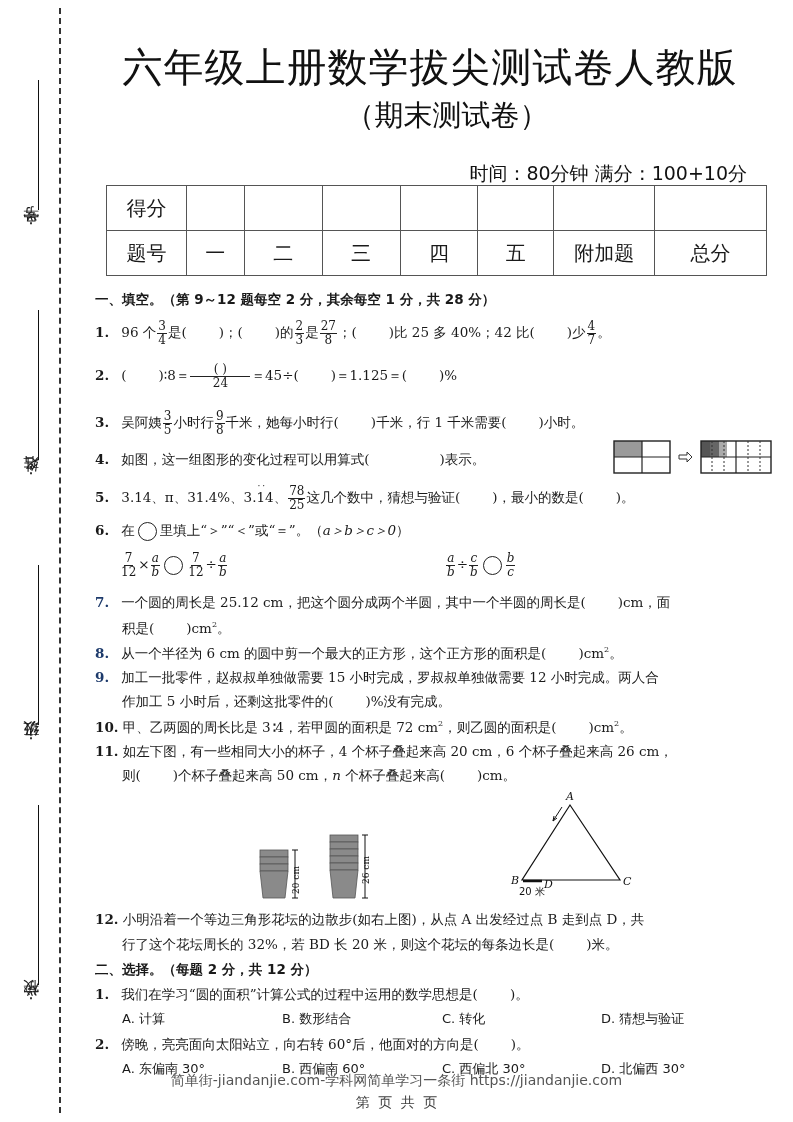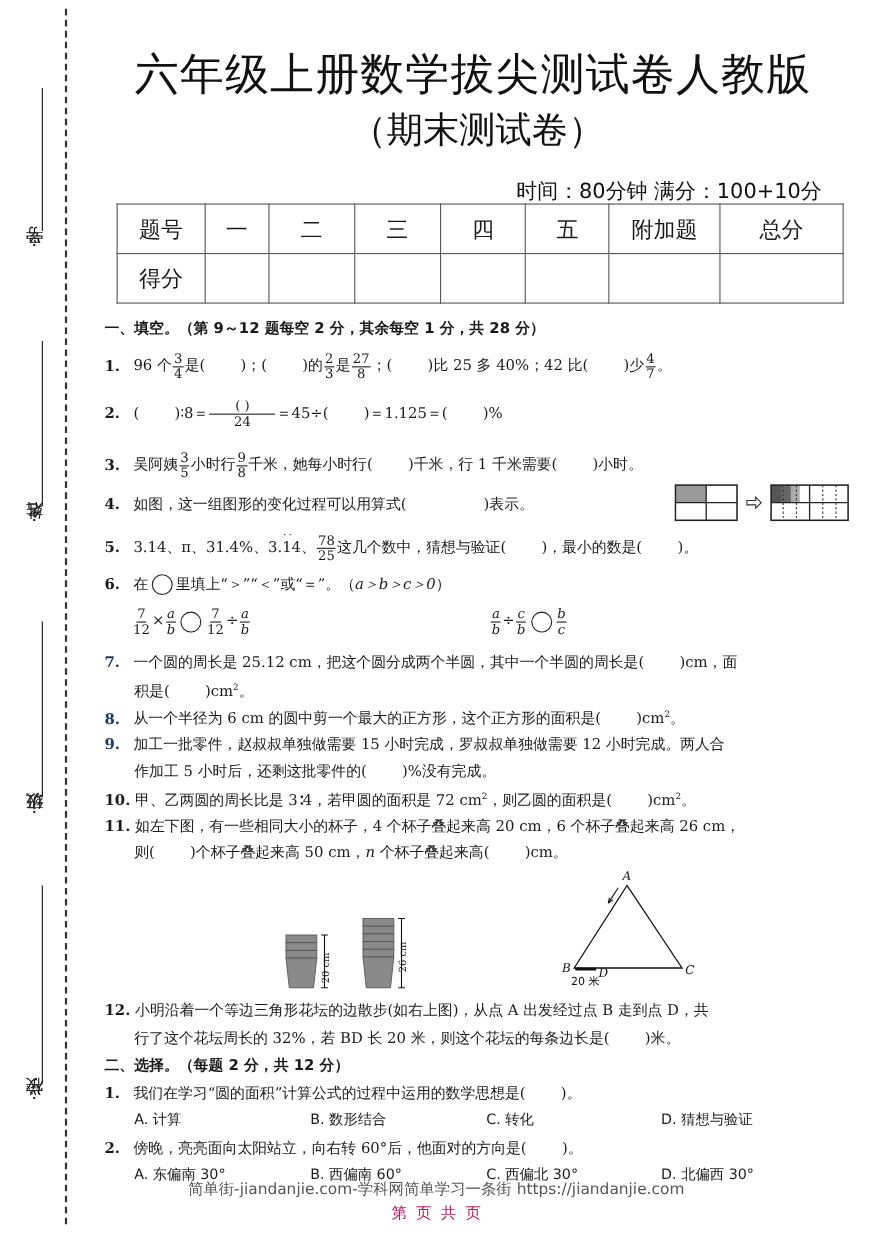--- a/index.html
+++ b/index.html
@@ -6,42 +6,42 @@
   html, body { width: 793px; height: 1122px; background: #ffffff; overflow: hidden; }
   body { position: relative; font-family: "DejaVu Serif", "Liberation Serif", serif; color: #1a1a1a; }
 
   
   .margin-dash { position: absolute; left: 59px; top: 8px; height: 1105px; border-left: 2px dashed #333; }
   .margin-field { position: absolute; left: 18px; width: 26px; display: flex; flex-direction: column; align-items: center; }
   .margin-line { width: 1px; background: #111; margin-left: 14px; }
   .margin-label { writing-mode: vertical-rl; transform: rotate(180deg); font-family: "DejaVu Sans", sans-serif; font-size: 16px; letter-spacing: 1px; margin-top: 6px; }
 
   .title { position: absolute; left: 100px; width: 660px; top: 28px; text-align: center; font-family: "DejaVu Sans", sans-serif; font-size: 40px; letter-spacing: 1px; color: #111; margin-top: 12px; }
-  .subtitle { position: absolute; left: 104px; width: 660px; top: 96px; text-align: center; font-family: "DejaVu Sans", sans-serif; font-size: 33px; color: #111; }
+  .subtitle { position: absolute; left: 117px; width: 660px; top: 96px; text-align: center; font-family: "DejaVu Sans", sans-serif; font-size: 29px; color: #111; }
   .meta { position: absolute; right: 46px; top: 161px; font-family: "DejaVu Sans", sans-serif; font-size: 19px; color: #111; }
 
   table.score { position: absolute; left: 106px; top: 185px; width: 661px; height: 90px; border-collapse: collapse; font-family: "DejaVu Sans", sans-serif; font-size: 20px; }
   table.score td { border: 1.5px solid #555; text-align: center; vertical-align: middle; height: 45px; }
 
   .content { position: absolute; left: 95px; top: 290px; width: 680px; font-size: 13.5px; line-height: 1; }
   .row { position: absolute; left: 0; white-space: nowrap; }
   .sec { font-weight: bold; font-family: "DejaVu Sans", sans-serif; font-size: 13.5px; }
   .qn { font-weight: bold; display: inline-block; min-width: 22px; }
   .qn.blue { color: #1d3a6b; }
   .frac { display: inline-flex; flex-direction: column; align-items: center; vertical-align: middle; font-size: 12px; line-height: 1.05; margin: 0 1px; }
   .frac .num { border-bottom: 1px solid #222; padding: 0 1px; }
   .frac .den { padding: 0 1px; }
   .blank { display: inline-block; width: 32px; }
   .circle { display: inline-block; width: 19px; height: 19px; border: 1.4px solid #222; border-radius: 50%; vertical-align: middle; margin: 0 3px; }
   .it { font-style: italic; }
   sup { font-size: 8px; }
   .opt { position: absolute; font-family: "DejaVu Sans", sans-serif; font-size: 13px; }
 
   .watermark { position: absolute; left: 0; width: 793px; top: 1072px; text-align: center; font-family: "DejaVu Sans", sans-serif; font-size: 14px; color: #555; }
-  .pager { position: absolute; left: 0; width: 793px; top: 1094px; text-align: center; font-family: "DejaVu Sans", sans-serif; font-size: 14px; color: #be185d; word-spacing: 4px; }
+  .pager { position: absolute; left: 0; width: 793px; top: 1094px; text-align: center; font-family: "DejaVu Sans", sans-serif; font-size: 14px; color: #404040; word-spacing: 4px; }
 </style>
 </head>
 <body>
 
 <div class="margin-dash"></div>
 
 <div class="margin-field" style="top:80px;">
   <div class="margin-line" style="height:130px;"></div>
   <div class="margin-label">学号：</div>
 </div>
@@ -58,38 +58,38 @@
   <div class="margin-label">学校：</div>
 </div>
 
 <div class="title">六年级上册数学拔尖测试卷人教版</div>
 <div class="subtitle">（期末测试卷）</div>
 <div class="meta">时间：80分钟  满分：100+10分</div>
 
 <table class="score">
   <tbody>
       <tr>
+    <td>得分</td>
+    <td></td>
+    <td></td>
+    <td></td>
+    <td></td>
+    <td></td>
+    <td></td>
+    <td></td>
+  </tr>
+  <tr>
     <td style="width:80px">题号</td>
     <td style="width:58px">一</td>
     <td style="width:78px">二</td>
     <td style="width:78px">三</td>
     <td style="width:78px">四</td>
     <td style="width:76px">五</td>
     <td style="width:101px">附加题</td>
     <td style="width:112px">总分</td>
-  </tr>
-  <tr>
-    <td>得分</td>
-    <td></td>
-    <td></td>
-    <td></td>
-    <td></td>
-    <td></td>
-    <td></td>
-    <td></td>
   </tr>
 </tbody>
   </table>
 
 <div class="content">
 
   <div class="row sec" style="top:3px;">一、填空。（第 9～12 题每空 2 分，其余每空 1 分，共 28 分）</div>
 
   <div class="row" style="top:30px;">
     <span class="qn">1.</span>

